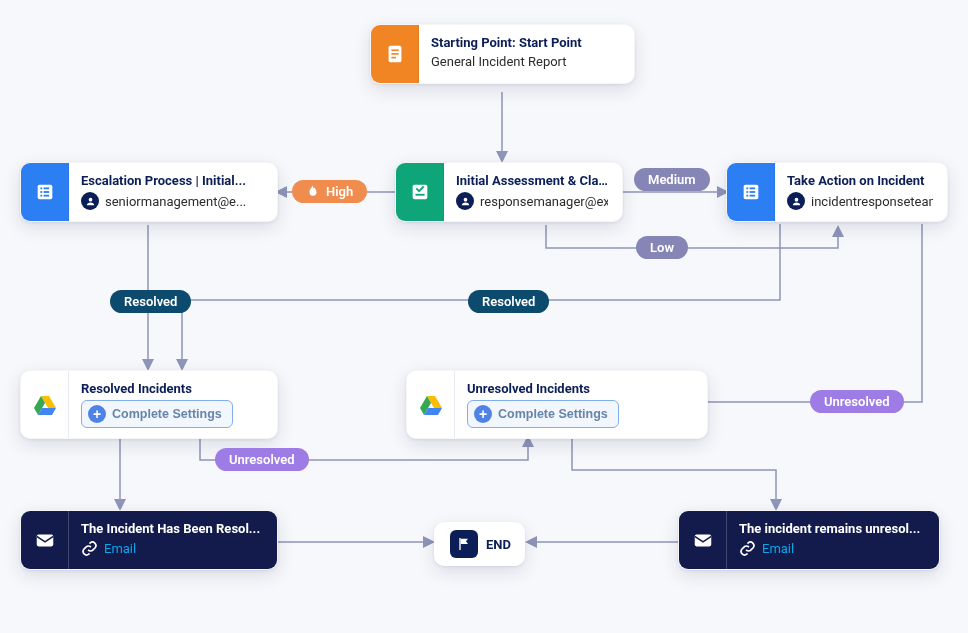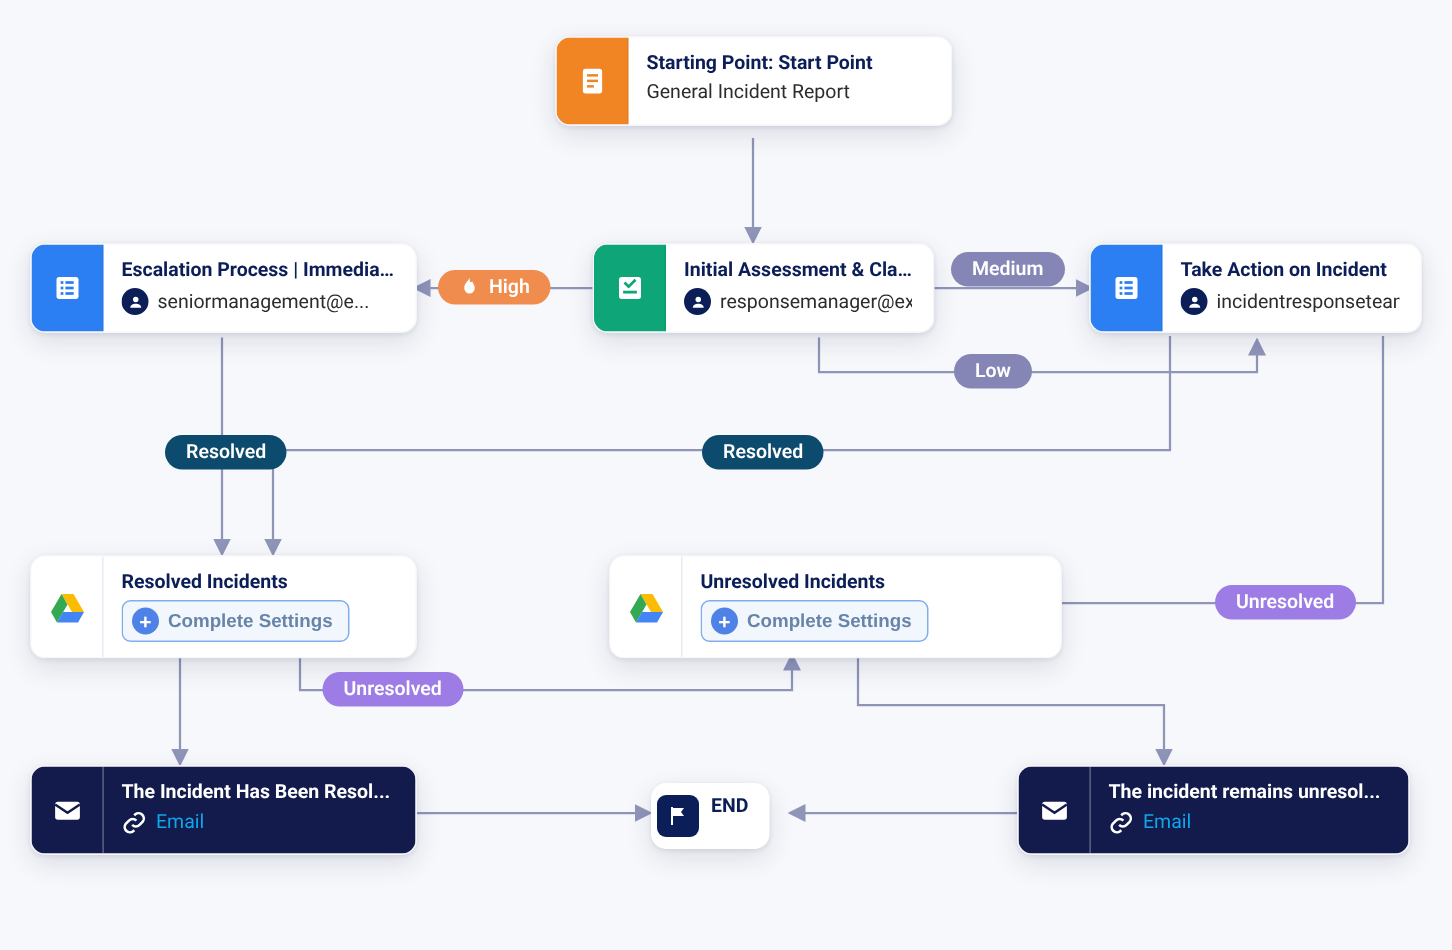--- a/index.html
+++ b/index.html
@@ -53,22 +53,22 @@
   .badge.medium { background: #8686B6; }
   .badge.low { background: #8686B6; }
   .badge.high { background: #F08C4E; }
   .badge.resolved { background: #0c4a6e; }
   .badge.unresolved { background: #9E7CE5; }
 
   .end-node {
     position: absolute;
     background:#fff; border-radius:10px;
     box-shadow: 0 6px 18px rgba(14,30,80,0.12), 0 1px 3px rgba(14,30,80,0.08);
-    display:flex; align-items:flex-start;
-    padding:8px 14px 8px 4px;
+    display:flex; align-items:center;
+    padding:8px 14px 8px 16px;
     gap:8px;
   }
   .end-icon { width:28px; height:28px; background:#0B1E57; border-radius:6px; display:flex;align-items:center;justify-content:center;}
   .end-label { font-weight:700; font-size:13px; color:#0B1E57; }
 
   
   .iconcol.orange { background:#F18524; }
   .iconcol.green  { background:#0EA578; }
   .iconcol.blue   { background:#2C7FF3; }
   .iconcol.white  { background:#fff; border-right: 1px solid #E6EAF2; }
@@ -135,21 +135,21 @@
         <rect x="4" y="4" width="16" height="16" rx="2"></rect>
         <rect x="7" y="7" width="2" height="2" fill="#2C7FF3"></rect>
         <rect x="10.5" y="7" width="6" height="2" fill="#2C7FF3"></rect>
         <rect x="7" y="11" width="2" height="2" fill="#2C7FF3"></rect>
         <rect x="10.5" y="11" width="6" height="2" fill="#2C7FF3"></rect>
         <rect x="7" y="15" width="2" height="2" fill="#2C7FF3"></rect>
         <rect x="10.5" y="15" width="6" height="2" fill="#2C7FF3"></rect>
       </svg>
   </div>
   <div class="body">
-    <div class="title">Escalation Process | Immedia...</div>
+    <div class="title">Escalation Process | Initial...</div>
     <div class="sub">
       <span class="avatar-icon">
           <svg viewBox="0 0 24 24" fill="white">
             <circle cx="12" cy="8" r="4"></circle>
             <path d="M4 20c0-4 4-6 8-6s8 2 8 6"></path>
           </svg>
         </span>
       <span>seniormanagement@e...</span>
     </div>
   </div>

